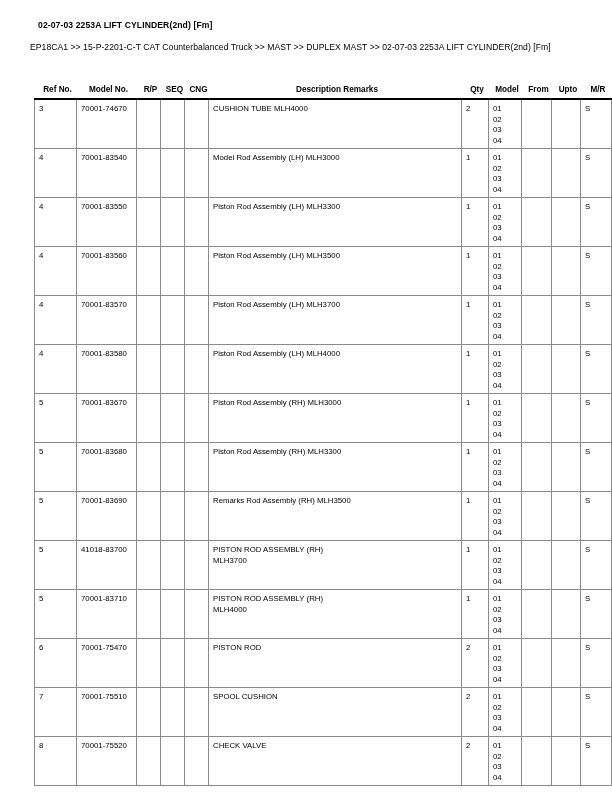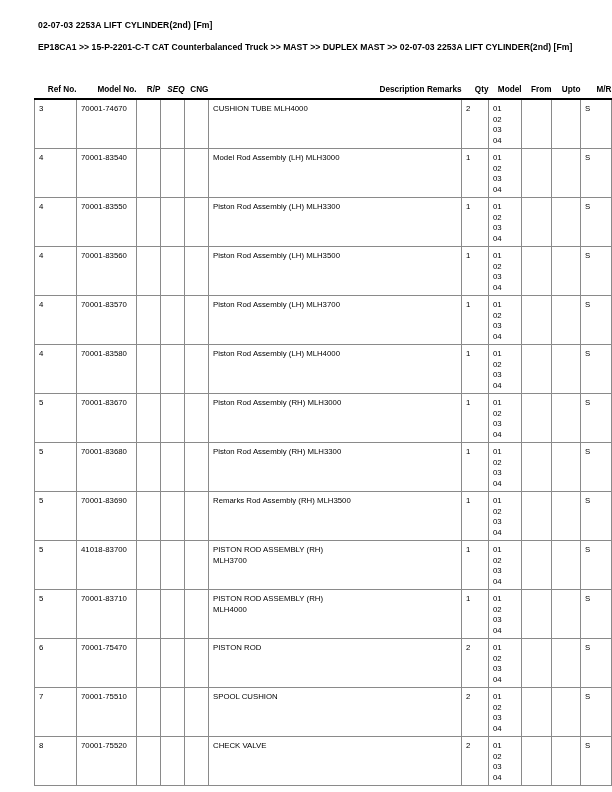--- a/index.html
+++ b/index.html
@@ -25,43 +25,43 @@
     position: absolute;
     left: 22px;
     top: 20px;
     font-size: 8.6px;
     font-weight: bold;
     letter-spacing: 0.1px;
     white-space: nowrap;
   }
   .breadcrumb {
     position: absolute;
-    left: 22px;
+    left: 14px;
     top: 42px;
     font-size: 8.6px;
-    font-weight: bold;
+    font-weight: normal;
     letter-spacing: 0.05px;
     white-space: nowrap;
     text-align: right;
   }
   .table-wrap {
     position: absolute;
     left: 18px;
     top: 85px;
     width: 577px;
   }
   table.parts {
     border-collapse: collapse;
     width: 577px;
     table-layout: fixed;
   }
   table.parts th {
     font-size: 8.2px;
     font-weight: bold;
-    text-align: right;
+    text-align: center;
     padding: 0 0 4px 4px;
     vertical-align: bottom;
     border: none;
     white-space: nowrap;
   }
   thead tr.head-row {
     border-bottom: 2px solid #000;
   }
   table.parts thead {
     border-bottom: 2px solid #000;
@@ -95,21 +95,21 @@
   col.c-cng   { width: 24px; }
   col.c-desc  { width: 253px; }
   col.c-qty   { width: 27px; }
   col.c-model { width: 33px; }
   col.c-from  { width: 30px; }
   col.c-upto  { width: 29px; }
   col.c-mr    { width: 31px; }
   th.h-ref   { padding-left: 4px; }
   th.h-part  { padding-left: 4px; }
   th.h-rp    { padding-left: 2px; }
-  th.h-seq   { padding-left: 2px; font-style: italic; }
+  th.h-seq   { padding-left: 2px; }
   th.h-cng   { padding-left: 2px; }
   th.h-desc  { padding-left: 6px; }
   th.h-qty   { padding-left: 3px; }
   th.h-model { padding-left: 3px; }
   th.h-from  { padding-left: 3px; }
   th.h-upto  { padding-left: 3px; }
   th.h-mr    { padding-left: 3px; }
 </style>
 </head>
 <body>

